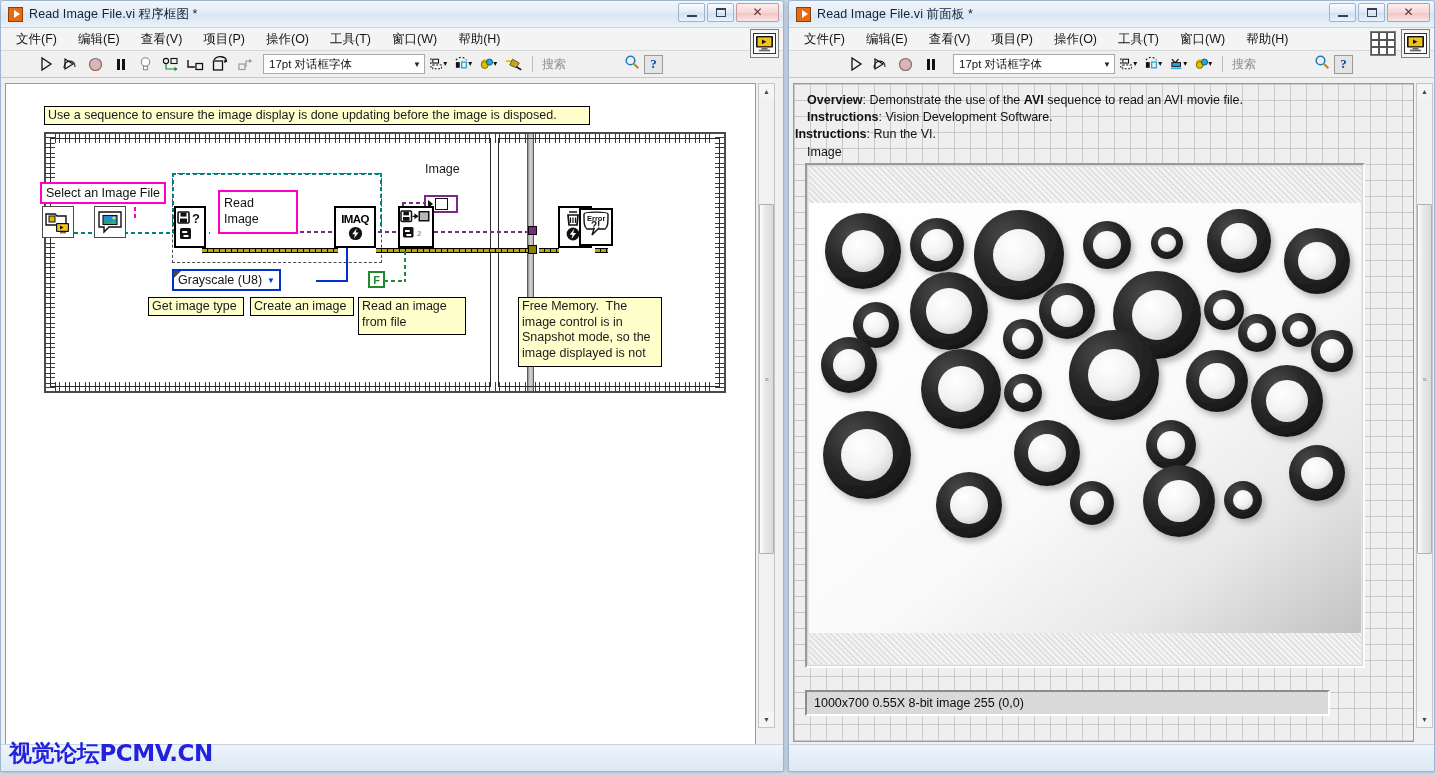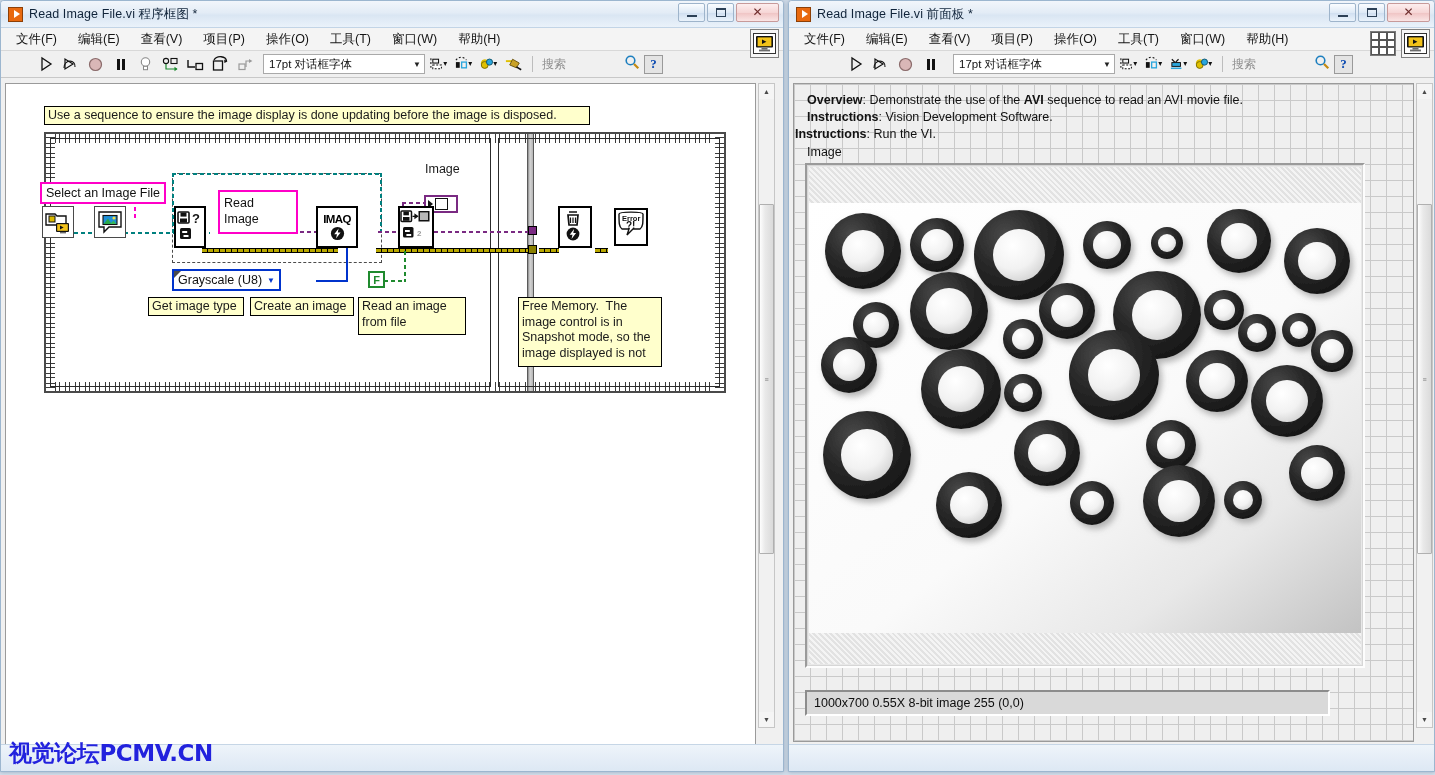--- a/index.html
+++ b/index.html
@@ -635,21 +635,21 @@
             <rect x="2" y="3" width="11" height="11" rx="1" fill="#fff" stroke="#111" stroke-width="1.6"></rect>
             <rect x="4.5" y="3.6" width="6" height="4" fill="#111"></rect>
             <rect x="4" y="9.5" width="7" height="4" fill="#111"></rect>
             <text x="16" y="13.5" font-family="Liberation Sans, sans-serif" font-size="13" font-weight="bold" fill="#111">?</text>
             <rect x="4" y="19" width="11" height="11" rx="1.5" fill="#111"></rect>
             <path d="M6.2 22 h5 v2 h-5 z" fill="#fff"></path>
             <path d="M7.5 26 h5 v2 h-5 z" fill="#fff"></path>
           </svg>
         </div>
 
-        <div class="node" style="left:310px; top:122px; width:42px; height:42px;">
+        <div class="node" style="left:328px; top:122px; width:42px; height:42px;">
           <div style="display:flex;flex-direction:column;align-items:center;justify-content:center;gap:1px;">
             <span style="font-size:11.5px;font-weight:bold;letter-spacing:-.6px;font-family:'Liberation Sans',sans-serif;">IMAQ</span>
             <svg width="15" height="15" viewBox="0 0 15 15">
               <circle cx="7.5" cy="7.5" r="6.6" fill="#111"></circle>
               <path d="M8.6 2.6 L4.2 8.2 H7 L6 12.4 L10.6 6.6 H7.8 Z" fill="#fff"></path>
             </svg>
           </div>
         </div>
 
         <div class="node" style="left:392px; top:122px; width:36px; height:42px;">
@@ -672,21 +672,21 @@
 
         <div class="node" style="left:552px; top:122px; width:34px; height:42px;">
           <svg width="30" height="36" viewBox="0 0 30 36">
             <path d="M9 3 h8 M8 6 h10 l-1 10 h-8 z" fill="none" stroke="#111" stroke-width="1.7"></path>
             <path d="M10.5 8.5 v5.5 M13 8.5 v5.5 M15.5 8.5 v5.5" stroke="#111" stroke-width="1.2"></path>
             <circle cx="13" cy="25" r="6.4" fill="#111"></circle>
             <path d="M14.1 20.1 L9.7 25.7 H12.5 L11.5 29.9 L16.1 24.1 H13.3 Z" fill="#fff"></path>
           </svg>
         </div>
 
-        <div class="node" style="left:608px; top:124px; width:34px; height:38px;">
+        <div class="node" style="left:573px; top:124px; width:34px; height:38px;">
           <svg width="30" height="34" viewBox="0 0 30 34">
             <path d="M3 4 C3 1.5 27 1.5 27 4 C27 13 27 17 24 19 L17 19 L11 25 L13 19 L6 19 C3 17 3 13 3 4 Z" fill="#fff" stroke="#111" stroke-width="1.4"></path>
             <text x="6" y="11" font-family="Liberation Sans, sans-serif" font-size="7.5" fill="#111">Error</text>
             <text x="10" y="19" font-family="Liberation Sans, sans-serif" font-size="10" font-weight="bold" fill="#111">?!</text>
           </svg>
         </div>
 
         <div class="enum-ring" style="left:166px; top:185px; height:22px;">
           <span>Grayscale (U8)</span>
           <span class="caret">▼</span>

